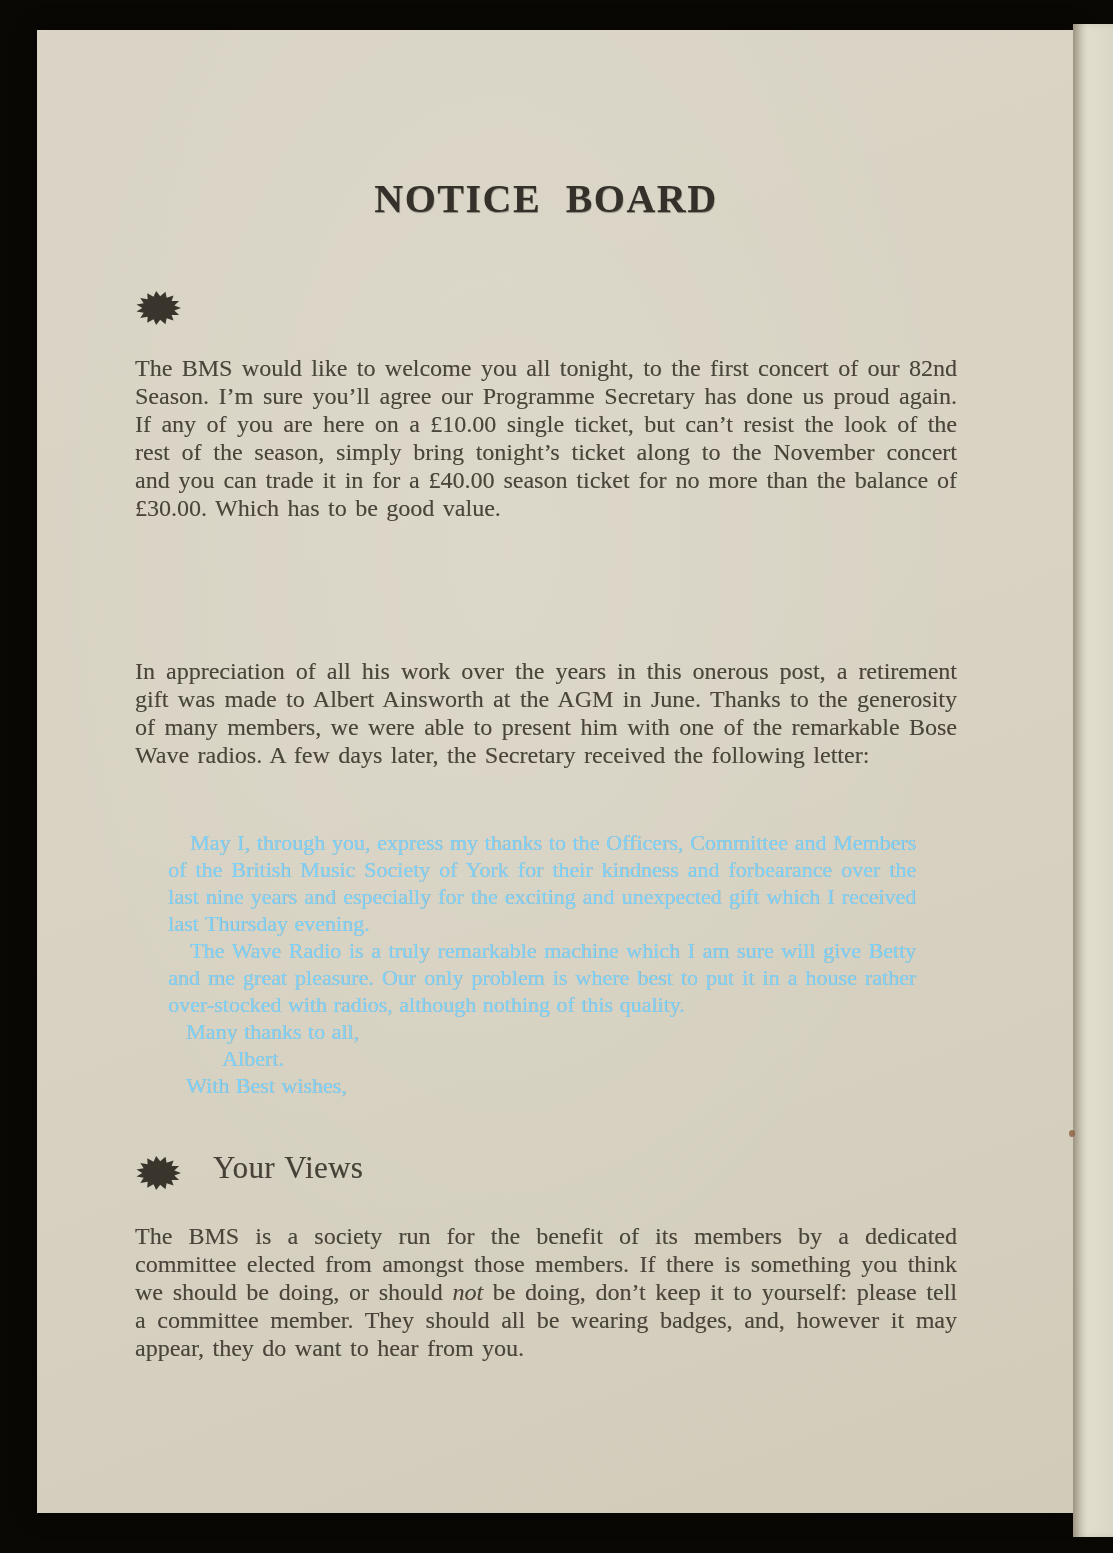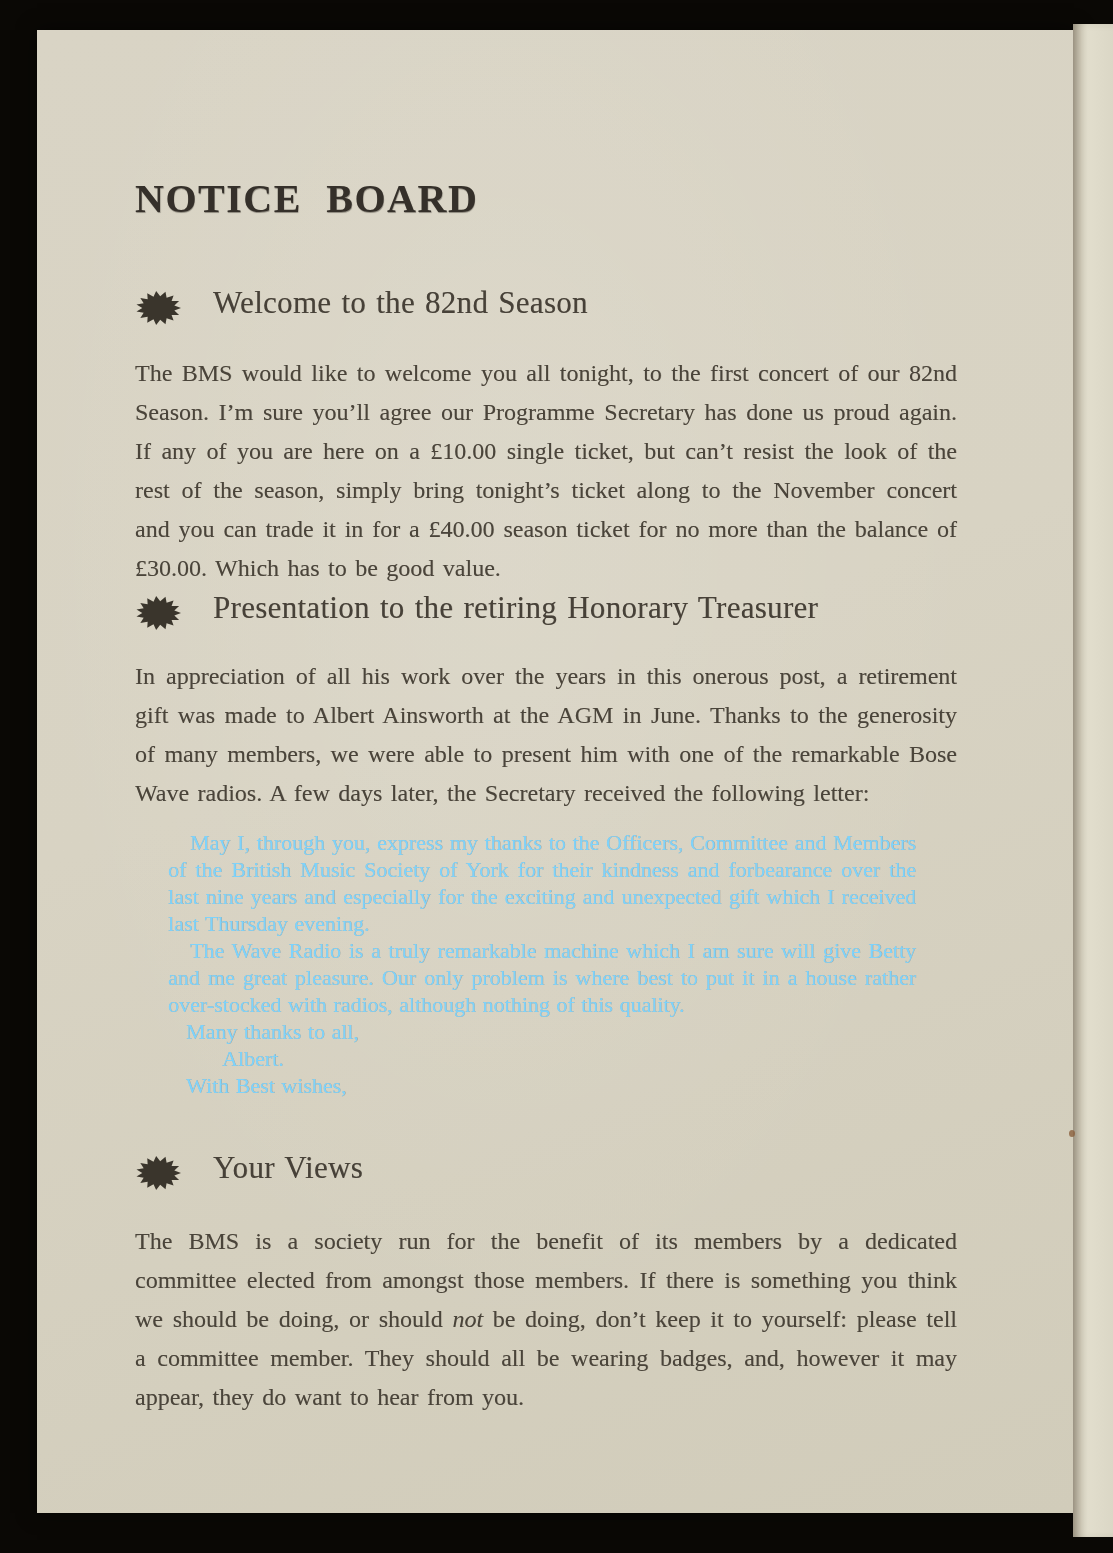--- a/index.html
+++ b/index.html
@@ -24,35 +24,35 @@
   }
   .speck {
     position:absolute; left:1069px; top:1130px; width:6px; height:7px;
     background:#8a5f3c; border-radius:50%; opacity:.8;
   }
   .content { position:absolute; left:0; top:0; width:1113px; height:1553px; }
   .content * { box-sizing:border-box; }
 
   .doc-title {
     position:absolute; left:135px; top:175px; width:822px; margin:0;
-    text-align:left; font-size:40px; font-weight:bold;
+    text-align:center; font-size:40px; font-weight:bold;
     letter-spacing:1.5px; word-spacing:13px; color:#35302a;
     text-shadow:0.4px 0.5px 0.7px rgba(53,48,42,0.45);
   }
   .sec-head { position:absolute; left:136px; margin:0; }
   .burst { position:absolute; left:0; top:6px; width:45px; height:34px; display:block; }
   .burst svg { display:block; width:100%; height:100%; fill:#3a352c; }
   .sec-head h2 {
     margin:0 0 0 77px; font-size:31px; font-weight:normal; color:#474138;
     letter-spacing:0.3px; word-spacing:2px; white-space:nowrap;
     text-shadow:0.3px 0.4px 0.6px rgba(71,65,56,0.4);
   }
   .body-par {
     position:absolute; left:135px; width:822px; margin:0;
-    font-size:24px; line-height:39px; color:#4a443a;
+    font-size:24px; line-height:28px; color:#4a443a;
     text-align:justify; word-spacing:2.5px;
     text-shadow:0.3px 0.4px 0.5px rgba(74,68,58,0.35);
   }
   .letter {
     position:absolute; left:168px; width:748px; margin:0;
     font-size:22px; line-height:27px; color:#7dd3fc;
     text-shadow:0.3px 0.4px 0.5px rgba(74,68,58,0.35);
   }
   .letter p { margin:0; text-align:justify; text-indent:22px; word-spacing:1px; }
   .letter .close-line { margin:0; text-indent:0; text-align:left; }
@@ -71,32 +71,23 @@
   <div class="content">
 
     <h1 class="doc-title">NOTICE BOARD</h1>
 
     <div class="sec-head" style="top:285px;">
       <span class="burst">
         <svg viewBox="0 0 100 80" preserveAspectRatio="none">
           <polygon points="100,40 85.2,45.8 95.7,56.3 79.1,56.5 83.5,69.7 68,64.2 65.5,78 53.8,67.9 44.8,79.8 38.9,66.6 25,74.6 25.9,60.8 9.6,63.5 17.1,51.4 1.1,48.3 14,40 1.1,31.7 17.1,28.6 9.6,16.5 25.9,19.2 25,5.4 38.9,13.4 44.8,0.2 53.8,12.1 65.5,2 68,15.8 83.5,10.3 79.1,23.5 95.7,23.7 85.2,34.2"></polygon>
         </svg>
       </span>
-      <h2>Welcome to the 82nd Season</h2>
     </div>
     <p class="body-par" style="top:354px;">The BMS would like to welcome you all tonight, to the first concert of our 82nd Season.  I’m sure you’ll agree our Programme Secretary has done us proud again.  If any of you are here on a £10.00 single ticket, but can’t resist the look of the rest of the season, simply bring tonight’s ticket along to the November concert and you can trade it in for a £40.00 season ticket for no more than the balance of £30.00.  Which has to be good value.</p>
 
-    <div class="sec-head" style="top:590px;">
-      <span class="burst">
-        <svg viewBox="0 0 100 80" preserveAspectRatio="none">
-          <polygon points="100,40 85.2,45.8 95.7,56.3 79.1,56.5 83.5,69.7 68,64.2 65.5,78 53.8,67.9 44.8,79.8 38.9,66.6 25,74.6 25.9,60.8 9.6,63.5 17.1,51.4 1.1,48.3 14,40 1.1,31.7 17.1,28.6 9.6,16.5 25.9,19.2 25,5.4 38.9,13.4 44.8,0.2 53.8,12.1 65.5,2 68,15.8 83.5,10.3 79.1,23.5 95.7,23.7 85.2,34.2"></polygon>
-        </svg>
-      </span>
-      <h2>Presentation to the retiring Honorary Treasurer</h2>
-    </div>
     <p class="body-par" style="top:657px;">In appreciation of all his work over the years in this onerous post, a retirement gift was made to Albert Ainsworth at the AGM in June.  Thanks to the generosity of many members, we were able to present him with one of the remarkable Bose Wave radios.  A few days later, the Secretary received the following letter:</p>
 
     <div class="letter" style="top:829px;">
       <p>May I, through you, express my thanks to the Officers, Committee and Members of the British Music Society of York for their kindness and forbearance over the last nine years and especially for the exciting and unexpected gift which I received last Thursday evening.</p>
       <p>The Wave Radio is a truly remarkable machine which I am sure will give Betty and me great pleasure.  Our only problem is where best to put it in a house rather over-stocked with radios, although nothing of this quality.</p>
       <p class="close-line close-1">Many thanks to all,</p>
       <p class="close-line close-3">Albert.</p>
       <p class="close-line close-2">With Best wishes,</p>
     </div>
 

